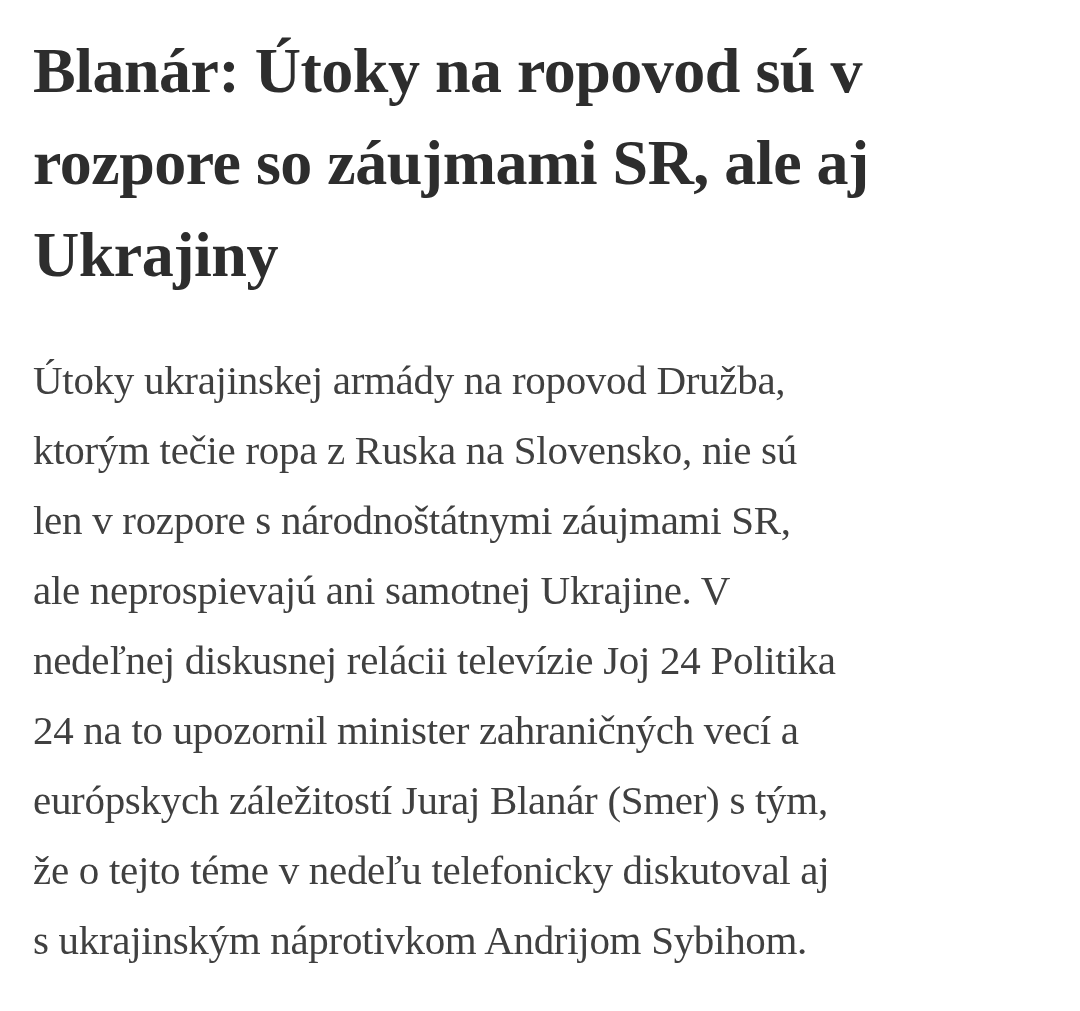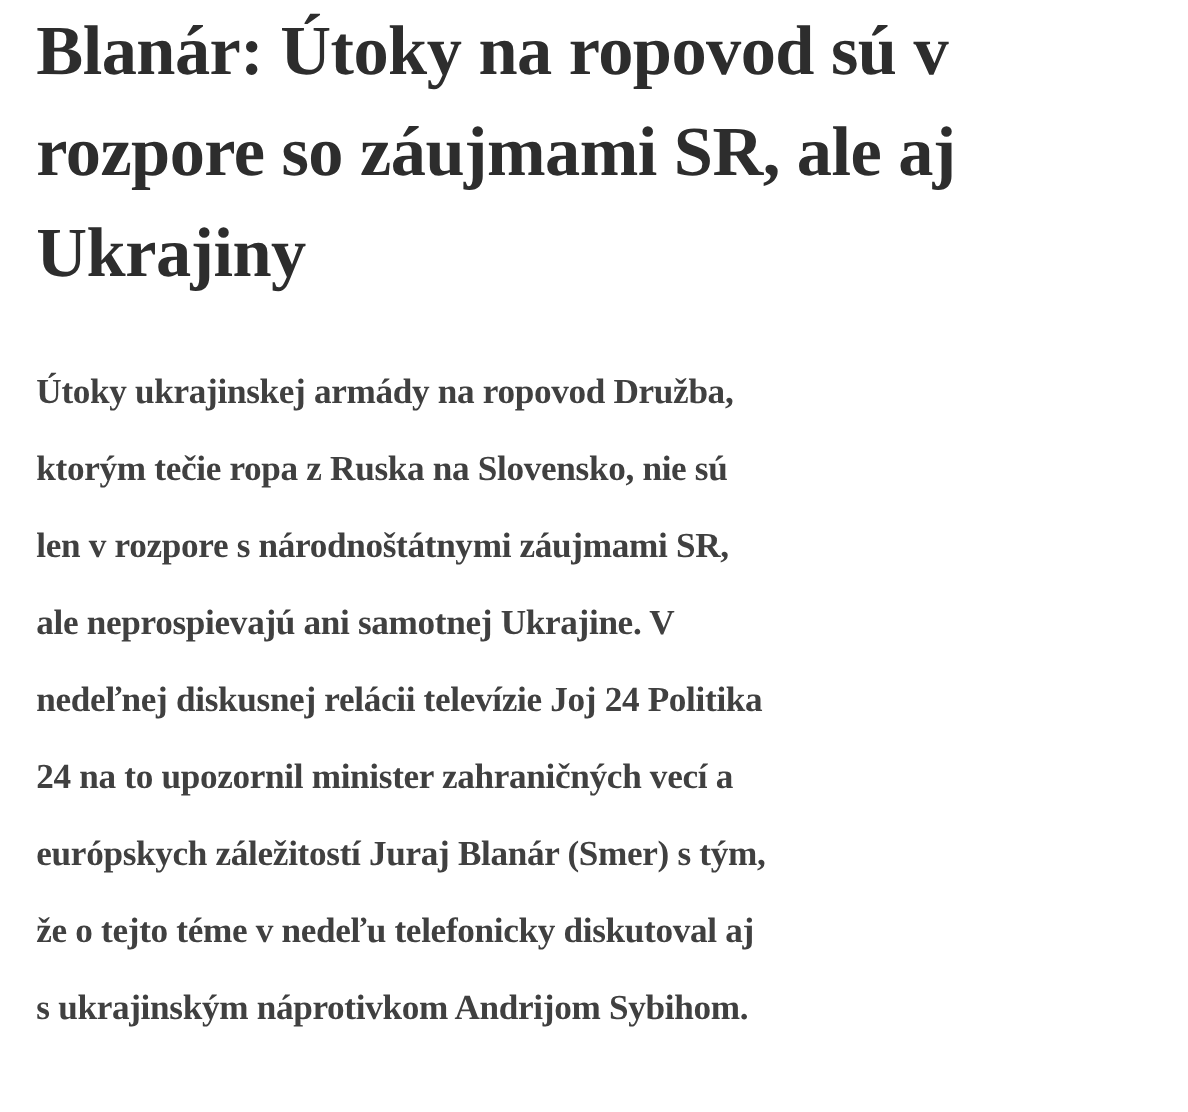--- a/index.html
+++ b/index.html
@@ -10,38 +10,38 @@
   body {
     width: 1080px;
     height: 1011px;
     overflow: hidden;
     font-family: "Liberation Serif", serif;
   }
   .article-page {
     box-sizing: border-box;
     width: 916px;
     height: 1011px;
-    padding: 0 26px 0 33px;
+    padding: 25px 26px 0 33px;
     background: #ffffff;
   }
   .headline {
     margin: 0;
     font-family: "Liberation Serif", serif;
     font-weight: 700;
     font-size: 64px;
     line-height: 92px;
     letter-spacing: -0.5px;
     color: #2d2d2d;
     white-space: pre-line; 
   }
   .lead {
     margin: 44px 0 0 0;
     font-family: "Liberation Serif", serif;
-    font-weight: 700;
-    font-size: 32px;
+    font-weight: 400;
+    font-size: 41px;
     line-height: 70px;
     letter-spacing: -0.3px;
     color: #404040;
     white-space: pre-line; 
   }
 </style>
 </head>
 <body>
 
 <div class="article-page">

